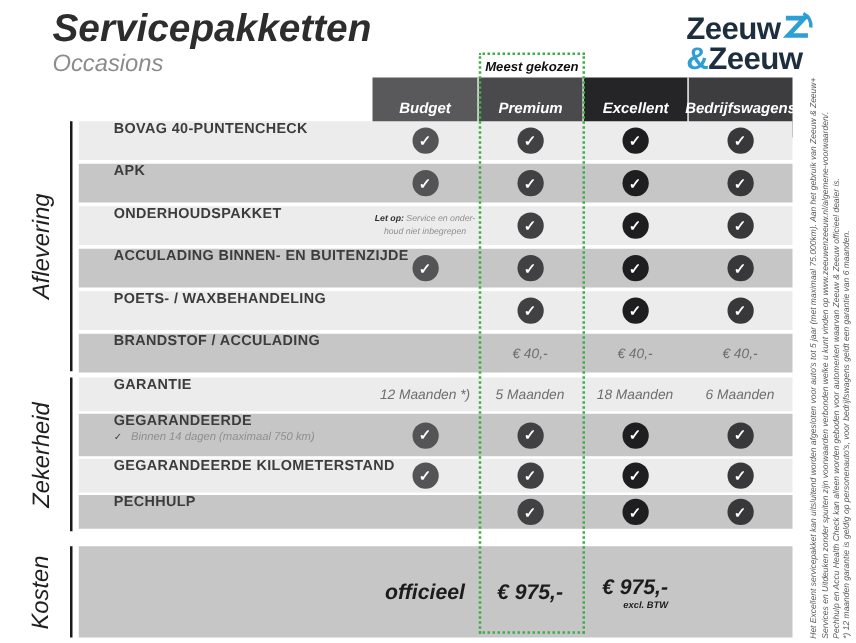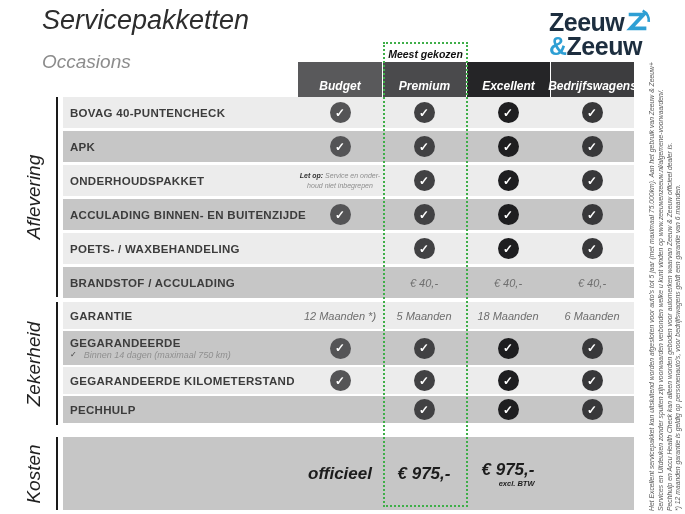--- a/index.html
+++ b/index.html
@@ -2,22 +2,22 @@
 <html><head>
 <meta charset="utf-8">
 <style>
   html,body{margin:0;padding:0;background:#fff;}
   body{width:685px;height:514px;position:relative;overflow:hidden;
        font-family:"Liberation Sans",sans-serif;}
   .page{position:absolute;inset:0;}
 
   
   .title-block{position:absolute;left:42px;top:5px;}
-  .title-block h1{margin:0;font-size:27px;font-style:italic;font-weight:normal;color:#2d2d2d;}
-  .subtitle{font-size:19px;font-style:italic;color:#8c8c8c;margin-top:15px;}
+  .title-block h1{margin:0;font-size:31px;font-style:italic;font-weight:bold;color:#2d2d2d;}
+  .subtitle{font-size:19px;font-style:italic;color:#8c8c8c;margin-top:0;}
 
   
   .logo{position:absolute;left:527px;top:8px;line-height:0.92;margin-left:22px;}
   .logo .l1,.logo .l2{display:flex;align-items:center;}
   .logo .l2{margin-top:-2px;}
   .logo span{font-size:25px;font-weight:bold;letter-spacing:-0.5px;}
   .logo .navy{color:#1d2e3f;}
   .logo .blue{color:#2e9fd4;}
   .zicon{margin-left:1px;}
 
@@ -36,22 +36,22 @@
   
   .section{position:absolute;left:63px;width:571px;}
   #section-0{top:97px;}
   #section-0 .row{height:31px;margin-bottom:3px;}
   #section-1{top:302px;}
   #section-1 .row{height:27px;margin-bottom:2px;}
   #section-1 .row.has-sub{height:34px;}
   .row{display:flex;}
   .row.light{background:#ececec;}
   .row.dark{background:#c6c6c6;}
-  .rlabel{width:235px;box-sizing:border-box;padding-left:7px;display:flex;
-          flex-direction:column;justify-content:center;}
+  .rlabel{width:235px;box-sizing:border-box;padding-left:28px;display:flex;
+          flex-direction:column;}
   .rline{display:flex;align-items:baseline;}
   .rmain{font-size:11.5px;font-weight:bold;letter-spacing:.3px;color:#3c3c3c;white-space:nowrap;}
   .inline-note{font-size:9.5px;font-style:italic;color:#9b9b9b;margin-left:6px;white-space:nowrap;}
   .rsub{font-size:9px;font-style:italic;color:#8f8f8f;margin-top:1px;display:flex;align-items:center;}
   .rsub .tick{font-style:normal;color:#3c3c3c;font-size:8px;margin-right:7px;}
   .cell{width:84px;display:flex;align-items:center;justify-content:center;}
   .check{width:21px;height:21px;border-radius:50%;color:#fff;display:flex;align-items:center;
          justify-content:center;font-size:12px;font-weight:bold;line-height:1;}
   .cellval{font-size:11px;font-style:italic;color:#6e6e6e;white-space:nowrap;}
   .note{font-size:7px;font-style:italic;color:#8e8e8e;text-align:center;line-height:1.3;}

